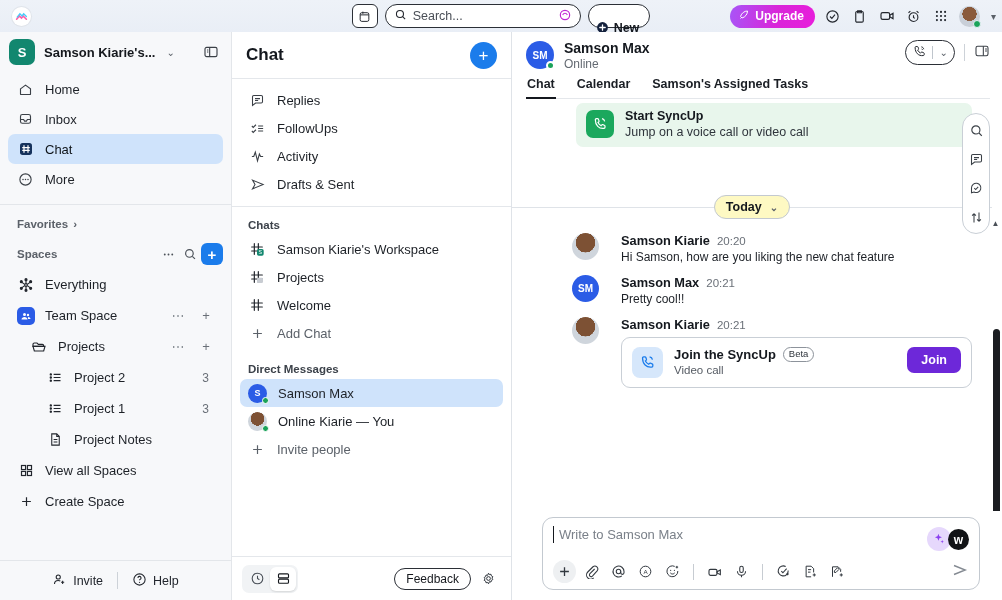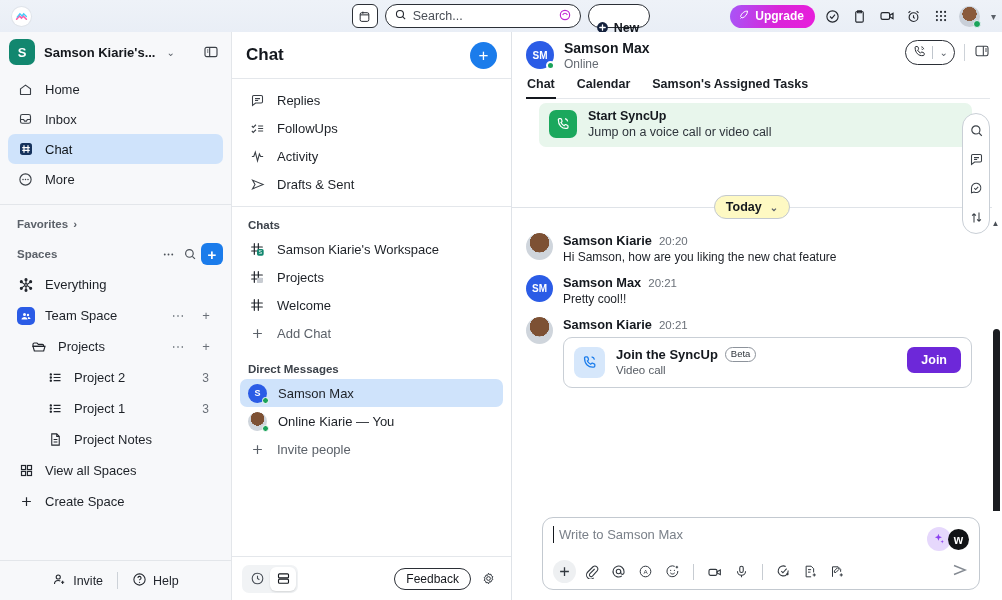--- a/index.html
+++ b/index.html
@@ -200,21 +200,21 @@
     align-items: center; padding: 0 6px; gap: 5px;
   }
   .tabs { display: flex; gap: 20px; padding: 6px 0 0 0; border-bottom: 1px solid #e4e7eb; }
   .tab { font-size: 12.5px; font-weight: bold; color: #1a1e24; padding: 0 1px 7px 1px; position: relative; }
   .tab.active:after {
     content: ""; position: absolute; left: 0; right: 0; bottom: -1px; height: 2.5px; background: #14181e;
   }
 
   .msgs { flex: 1; position: relative; overflow: hidden; }
   .syncup-banner {
-    margin: 4px 30px 0 27px; background: #e8f6ec; border-radius: 7px;
+    margin: 4px 30px 0 64px; background: #e8f6ec; border-radius: 7px;
     display: flex; align-items: center; gap: 11px; padding: 6px 10px 8px 10px;
   }
   .syncup-ico {
     width: 28px; height: 28px; border-radius: 7px; background: #1ba85d; color: #fff;
     display: flex; align-items: center; justify-content: center; flex: none;
   }
   .su-title { font-size: 12.5px; font-weight: bold; color: #14181e; }
   .su-sub { font-size: 12.5px; color: #2f353c; margin-top: 2px; }
 
   .float-tools {
@@ -228,21 +228,21 @@
     display: flex; align-items: center; margin: 48px 10px 0 0; padding-left: 0;
   }
   .today-line { flex: 1; height: 1px; background: #dfe3e8; }
   .today-pill {
     border: 1px solid #c3c9d0; border-radius: 13px; height: 24px; padding: 0 11px;
     display: flex; align-items: center; gap: 6px; font-size: 12.5px; font-weight: bold; color: #14181e;
     background: #fef9c3;
   }
 
   .msg-list { padding: 14px 30px 0 14px; }
-  .msg { display: flex; gap: 10px; margin-bottom: 11px; }
+  .msg { display: flex; gap: 22px; margin-bottom: 11px; margin-left: 46px; }
   .msg-av { width: 27px; height: 27px; border-radius: 50%; flex: none; display: flex; align-items: center; justify-content: center; font-size: 10px; font-weight: bold; color: #fff; }
   .face-av { background: radial-gradient(circle at 50% 36%, #7d5134 0 44%, #cfd5dc 45% 100%); }
   .msg-body { flex: 1; min-width: 0; }
   .msg-top { display: flex; align-items: baseline; gap: 7px; }
   .msg-author { font-size: 12.8px; font-weight: bold; color: #14181e; }
   .msg-time { font-size: 11.5px; color: #6a7078; }
   .msg-text { font-size: 12px; color: #1d2127; margin-top: 2px; }
 
   .join-card {
     margin-top: 5px; border: 1px solid #c9cfd6; border-radius: 9px;

